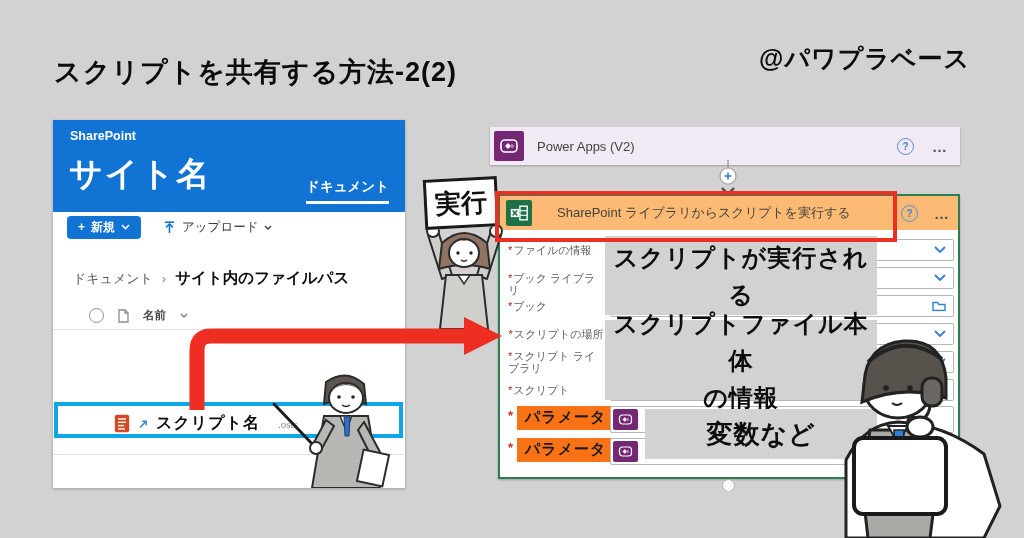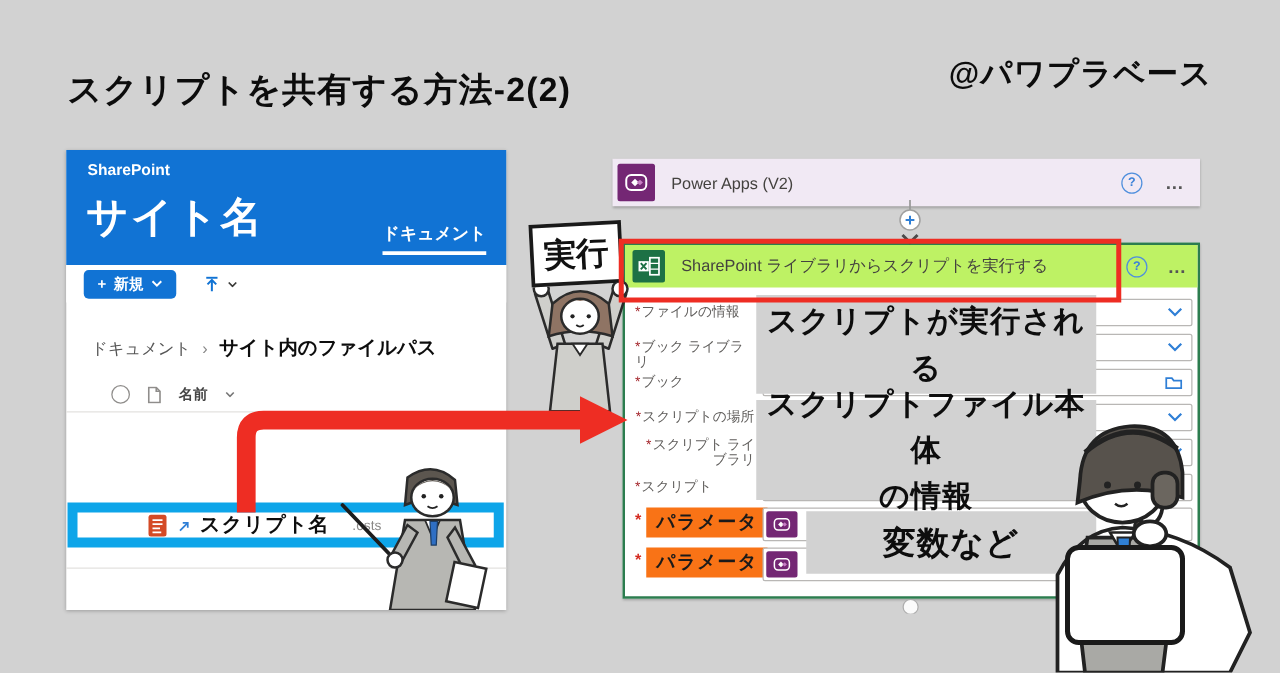--- a/index.html
+++ b/index.html
@@ -25,21 +25,21 @@
   .sp-newbtn{display:inline-flex;align-items:center;gap:6px;background:#1173d4;color:#fff;border:none;border-radius:4px;height:23px;padding:0 11px;font-size:12px;font-weight:bold;cursor:pointer;font-family:inherit;}
   .tool-item{display:inline-flex;align-items:center;gap:6px;margin-left:22px;font-size:12.5px;color:#3a3a38;cursor:pointer;}
   .sp-breadcrumb{position:absolute;left:20px;top:148px;display:flex;align-items:baseline;}
   .bc-root{font-size:13px;color:#555;cursor:pointer;}
   .bc-sep{font-size:13px;color:#888;margin:0 9px;}
   .bc-current{font-size:15.5px;font-weight:800;color:#0d0d0d;cursor:pointer;}
   .sp-listheader{position:absolute;left:36px;top:188px;display:flex;align-items:center;gap:14px;}
   .sel-circle{width:13px;height:13px;border:1.5px solid #8f8d8b;border-radius:50%;}
   .name-h{font-size:11.5px;font-weight:bold;color:#444;}
   .sp-divider{position:absolute;left:0;width:100%;height:1px;background:#e4e2e0;}
-  .sp-filerow{position:absolute;left:1px;top:282px;width:349px;height:36px;box-sizing:border-box;border:8px solid #0ea5e9;background:#fff;display:flex;align-items:flex-start;cursor:pointer;}
+  .sp-filerow{position:absolute;left:1px;top:282px;width:349px;height:36px;box-sizing:border-box;border:4px solid #0ea5e9;background:#fff;display:flex;align-items:flex-end;cursor:pointer;font-family:Liberation Serif, serif;}
   .filerow-inner{display:flex;align-items:center;margin-left:56px;gap:8px;}
   .file-name{font-size:16px;font-weight:800;color:#0d0d0d;letter-spacing:1px;}
   .file-ext{font-size:11px;color:#8a8886;margin-left:10px;}
 
   
   .flow-arrow{left:150px;top:312px;width:372px;height:135px;z-index:5;pointer-events:none;}
   .exec-sign{left:424px;top:178px;width:68px;height:44px;background:#fff;border:3px solid #1a1a1a;display:flex;align-items:center;justify-content:center;font-size:26px;font-weight:800;transform:rotate(-3deg);z-index:6;}
   .woman-ill{left:412px;top:217px;z-index:4;}
   .pointer-man{left:268px;top:360px;z-index:7;}
   .headset-man{left:834px;top:326px;z-index:8;}
@@ -49,21 +49,21 @@
   .tile{width:30px;height:30px;border-radius:2px;display:flex;align-items:center;justify-content:center;flex:0 0 auto;}
   .tile-pa{background:#742774;}
   .card-title{font-size:13px;color:#44423f;margin-left:13px;white-space:nowrap;}
   .help-badge{width:15px;height:15px;border:1.5px solid #4f8fdd;border-radius:50%;color:#3c82d8;font-size:10px;font-weight:bold;display:flex;align-items:center;justify-content:center;cursor:pointer;}
   .more-dots{font-size:15px;font-weight:bold;color:#555;letter-spacing:1px;cursor:pointer;}
   .trigger-right{position:absolute;right:12px;display:flex;align-items:center;gap:18px;}
 
   .connector{left:714px;top:160px;z-index:1;}
 
   .action-card{left:498px;top:194px;width:462px;height:285px;background:#fff;border:2px solid #2c7d4f;box-sizing:border-box;box-shadow:0 1px 2px rgba(0,0,0,.25);}
-  .action-header{position:absolute;left:0;top:0;width:100%;height:34px;background:#bef264;display:flex;align-items:center;padding-left:6px;box-sizing:border-box;cursor:pointer;}
+  .action-header{position:absolute;left:0;top:0;width:100%;height:34px;background:#fdba74;display:flex;align-items:center;padding-left:6px;box-sizing:border-box;cursor:pointer;gap:12px;}
   .tile-xl{width:26px;height:26px;background:#1d7145;}
   .action-right{position:absolute;right:8px;top:0;height:34px;display:flex;align-items:center;gap:16px;}
   .red-outline{position:absolute;left:-5px;top:-5px;width:394px;height:43px;border:4px solid #ee2d23;z-index:6;pointer-events:none;}
 
   .f-row{position:absolute;left:0;width:100%;}
   .f-label{position:absolute;left:8px;width:96px;font-size:11px;color:#5f5d5b;line-height:12px;}
   .req{color:#a4262c;margin-right:1px;}
   .f-input{position:absolute;left:110px;width:344px;height:22px;box-sizing:border-box;border:1px solid #b9b7b5;border-radius:2px;background:#fff;cursor:pointer;}
   .f-input .end-icon{position:absolute;right:7px;top:50%;transform:translateY(-50%);}
   .param-labelbox{position:absolute;left:17px;top:0;background:#f97316;padding:2px 8px 3px;font-size:15px;font-weight:800;color:#1a1a1a;letter-spacing:1px;}
@@ -101,20 +101,21 @@
       <svg width="9" height="6" viewBox="0 0 9 6">
           <polyline points="1,1 4.5,4.5 8,1" fill="none" stroke="#fff" stroke-width="1.6"></polyline>
         </svg>
     </button>
     <span class="tool-item">
       <svg width="13" height="13" viewBox="0 0 13 13">
           <line x1="2" y1="1.2" x2="11" y2="1.2" stroke="#1173d4" stroke-width="1.6"></line>
           <line x1="6.5" y1="3" x2="6.5" y2="12" stroke="#1173d4" stroke-width="1.6"></line>
           <polyline points="3,6.5 6.5,3 10,6.5" fill="none" stroke="#1173d4" stroke-width="1.6"></polyline>
         </svg>
+      <span>アップロード</span>
       <svg width="8" height="5" viewBox="0 0 8 5">
           <polyline points="1,1 4,4 7,1" fill="none" stroke="#3a3a38" stroke-width="1.4"></polyline>
         </svg>
     </span>
   </div>
 
   <div class="sp-breadcrumb">
     <span class="bc-root">ドキュメント</span>
     <span class="bc-sep">›</span>
     <span class="bc-current">サイト内のファイルパス</span>
@@ -263,21 +264,21 @@
   </div>
   <div class="f-row" style="top:127px;">
     <span class="f-label" style="top:5px;text-align:center;"><span class="req">*</span><span>スクリプトの場所</span></span>
     <span class="f-input">
       <svg class="end-icon" width="12" height="8" viewBox="0 0 12 8">
           <polyline points="1,1 6,6 11,1" fill="none" stroke="#2f7fd6" stroke-width="1.8"></polyline>
         </svg>
     </span>
   </div>
   <div class="f-row" style="top:155px;">
-    <span class="f-label" style="top:-1px;text-align:right;"><span class="req">*</span><span>スクリプト ライブラリ</span></span>
+    <span class="f-label" style="top:-1px;"><span class="req">*</span><span>スクリプト ライブラリ</span></span>
     <span class="f-input">
       <svg class="end-icon" width="12" height="8" viewBox="0 0 12 8">
           <polyline points="1,1 6,6 11,1" fill="none" stroke="#2f7fd6" stroke-width="1.8"></polyline>
         </svg>
     </span>
   </div>
   <div class="f-row" style="top:183px;">
     <span class="f-label" style="top:5px;"><span class="req">*</span><span>スクリプト</span></span>
     <span class="f-input">
       <svg class="end-icon" width="14" height="11" viewBox="0 0 14 11">

